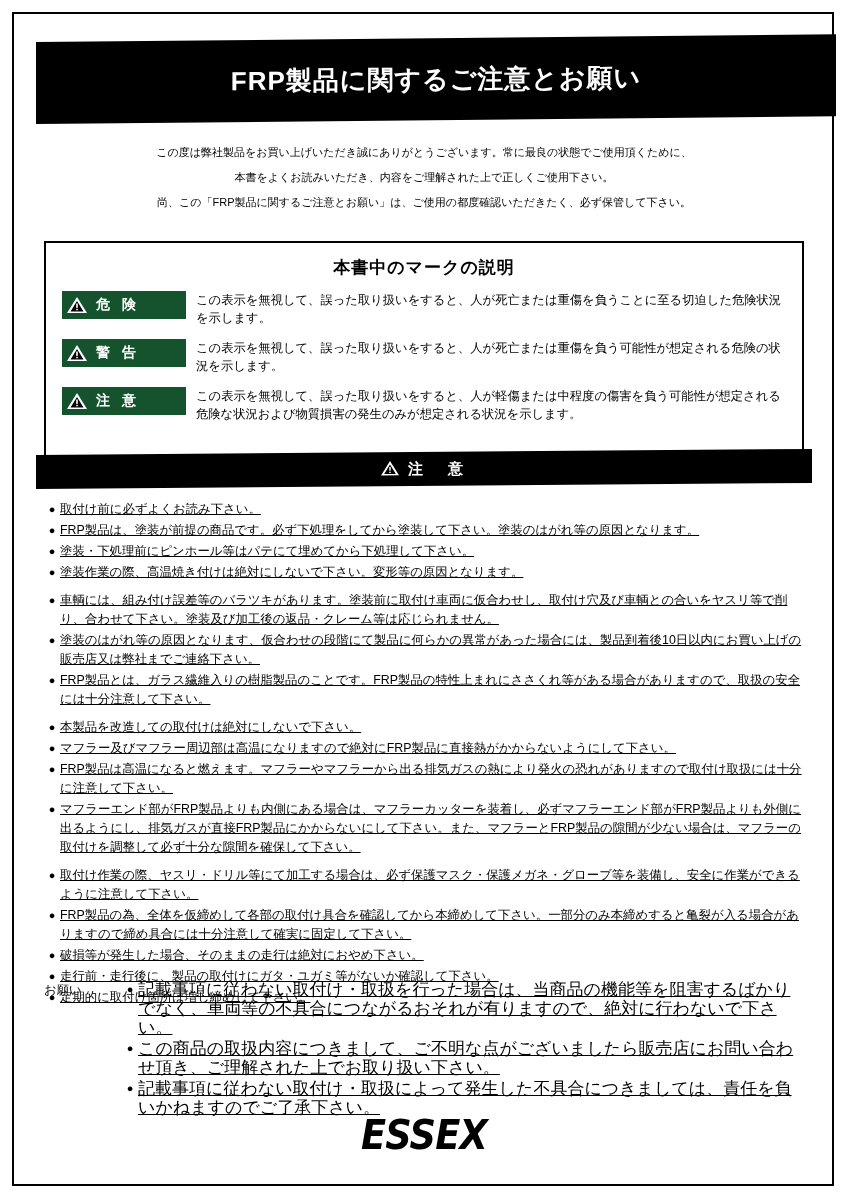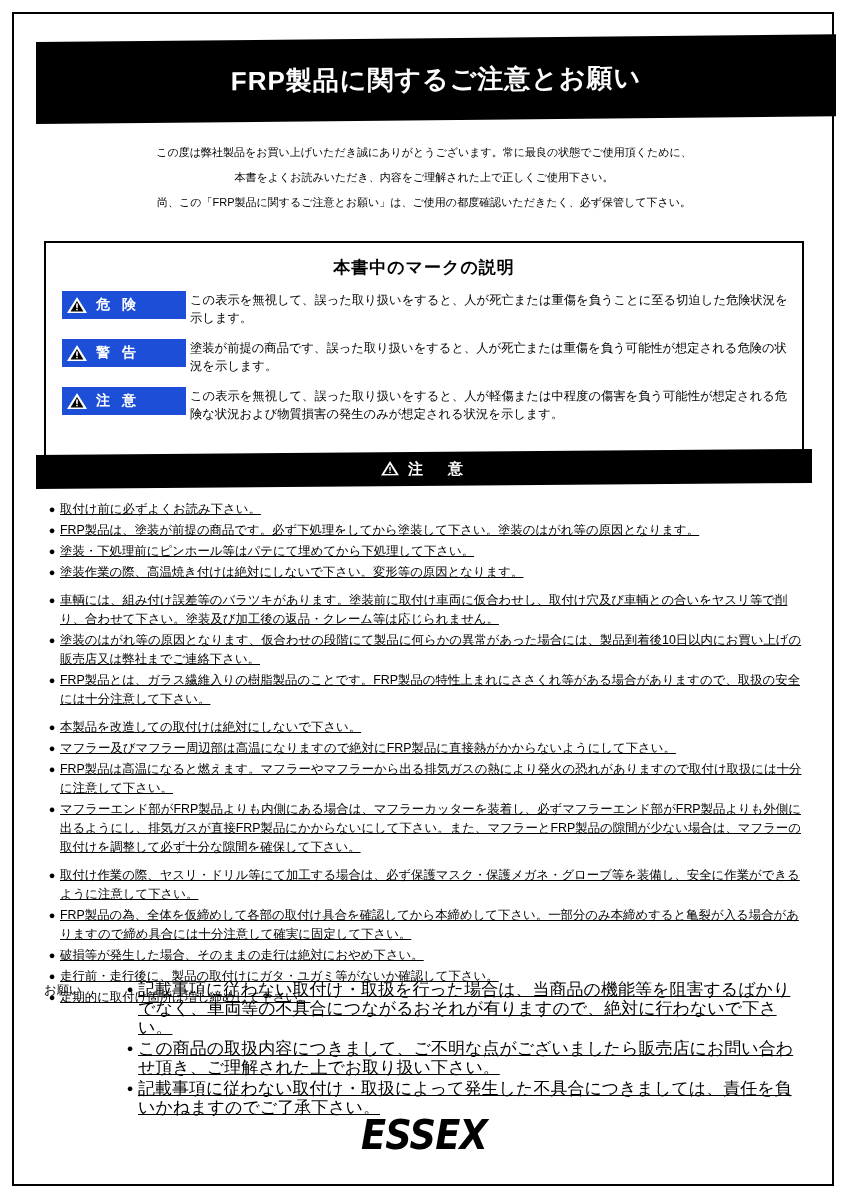--- a/index.html
+++ b/index.html
@@ -97,41 +97,41 @@
   }
   .mark-row {
     display: flex;
     align-items: flex-start;
     margin: 12px 0 0 16px;
   }
   .mark-chip {
     flex: 0 0 auto;
     width: 124px;
     height: 28px;
-    background: #1d4ed8;
+    background: #14532d;
     color: #ffffff;
     display: flex;
     align-items: center;
     font-size: 14px;
     font-weight: bold;
     letter-spacing: 4px;
     padding-left: 4px;
     box-sizing: border-box;
     position: relative;
   }
   .mark-chip .tri {
     flex: 0 0 auto;
     width: 22px;
     height: 20px;
     margin-right: 8px;
     position: relative;
   }
   .mark-chip .tri svg { display: block; }
   .mark-text {
-    margin-left: 4px;
+    margin-left: 10px;
     font-size: 12.3px;
     line-height: 18px;
     flex: 1 1 auto;
     padding-right: 14px;
   }
 
   
   .caution-banner {
     position: absolute;
     left: 36px;
@@ -269,21 +269,21 @@
         <span class="tri">
           <svg width="22" height="20" viewBox="0 0 22 20">
               <polygon points="11,2 21,18 1,18" fill="#ffffff"></polygon>
               <polygon points="11,6 17.5,16.5 4.5,16.5" fill="#000000"></polygon>
               <rect x="10.2" y="8.5" width="1.6" height="4.4" fill="#ffffff"></rect>
               <rect x="10.2" y="13.8" width="1.6" height="1.5" fill="#ffffff"></rect>
             </svg>
         </span>
         <span>警 告</span>
       </div>
-      <div class="mark-text">塗装が前提の商品です、誤った取り扱いをすると、人が死亡または重傷を負う可能性が想定される危険の状況を示します。</div>
+      <div class="mark-text">この表示を無視して、誤った取り扱いをすると、人が死亡または重傷を負う可能性が想定される危険の状況を示します。</div>
     </div>
 
     <div class="mark-row">
       <div class="mark-chip">
         <span class="tri">
           <svg width="22" height="20" viewBox="0 0 22 20">
               <polygon points="11,2 21,18 1,18" fill="#ffffff"></polygon>
               <polygon points="11,6 17.5,16.5 4.5,16.5" fill="#000000"></polygon>
               <rect x="10.2" y="8.5" width="1.6" height="4.4" fill="#ffffff"></rect>
               <rect x="10.2" y="13.8" width="1.6" height="1.5" fill="#ffffff"></rect>

